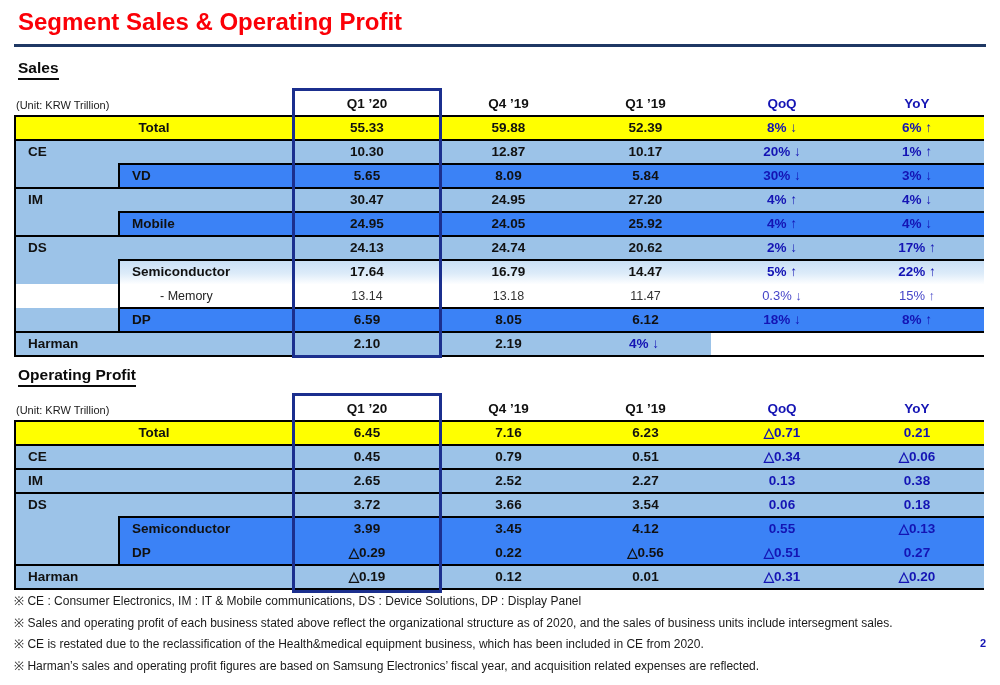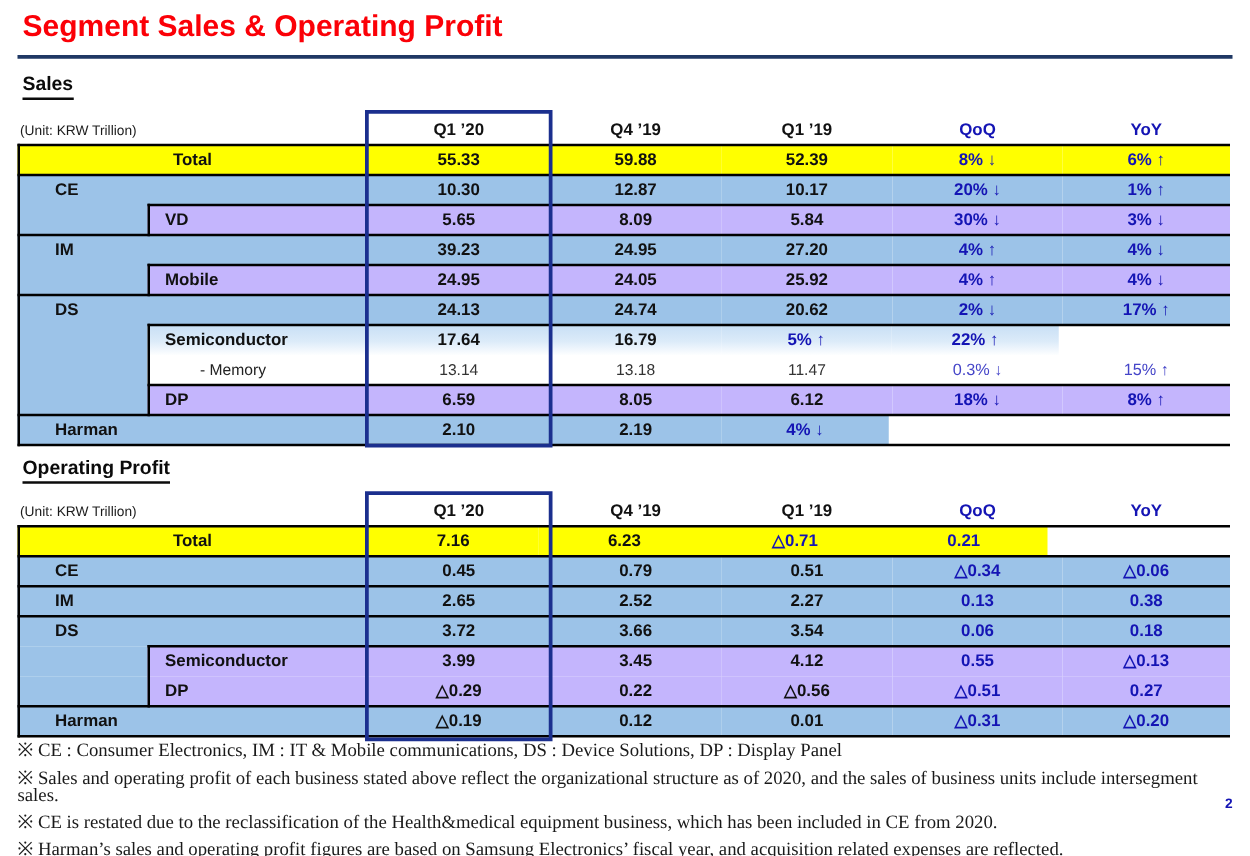--- a/index.html
+++ b/index.html
@@ -20,40 +20,40 @@
   .row{position:absolute;left:0;height:24px;width:970px;display:flex;z-index:1;}
   .c{box-sizing:border-box;text-align:center;line-height:24px;font-size:13.5px;font-weight:bold;color:#111;}
   .w-lbl{width:280px;}
   .w-strip{width:104px;}
   .w-sub{width:176px;}
   .w1{width:146px;}
   .w2{width:137px;}
   .w3{width:137px;}
   .w4{width:136px;}
   .w5{width:134px;}
-  .lbl-left{text-align:left;padding-left:30px;}
+  .lbl-left{text-align:left;padding-left:14px;}
   .sub-lbl{text-align:left;padding-left:14px;}
   .mem-lbl{text-align:left;padding-left:42px;font-weight:normal;font-size:12.5px;color:#222;}
   .mem-val{font-weight:normal;font-size:12.5px;color:#333;}
   .mem-blue{font-weight:normal;font-size:13px;color:#4545c8;}
   .bg-y{background:#ffff00;}
   .bg-m{background:#9cc3e8;}
-  .bg-l{background:#c4b5fd;}
+  .bg-l{background:#3b82f6;}
   .bg-w{background:#ffffff;}
   .bg-grad{background:linear-gradient(180deg,#c8dff5 0%,#dcebf9 55%,#fdfeff 100%);}
   .t-blue{color:#1414b4;}
   .unit{
     text-align:left;font-weight:normal;font-size:11px;color:#1a1a1a;padding-left:2px;line-height:26px;
   }
   .hline{position:absolute;height:2px;background:#000;z-index:2;}
   .vline{position:absolute;width:2px;background:#000;z-index:2;}
   .nestbox{position:absolute;left:104px;width:176px;border-left:2px solid #000;border-right:2px solid #000;box-sizing:border-box;z-index:3;pointer-events:none;}
   .bluebox{position:absolute;left:278px;width:150px;border:3px solid #1b2f8e;box-sizing:border-box;z-index:4;pointer-events:none;}
   .footnotes{position:absolute;left:14px;top:594px;width:960px;}
-  .footnote{font-size:15px;color:#1a1a1a;margin-bottom:7.5px;line-height:14px;font-family:Liberation Serif, serif;}
+  .footnote{font-size:12px;color:#1a1a1a;margin-bottom:7.5px;line-height:14px;}
   .pagenum{position:absolute;left:980px;top:637px;font-size:11px;font-weight:bold;color:#1414b4;}
 </style>
 </head>
 <body>
 
 <div class="page">
 
   <div class="title">Segment Sales &amp; Operating Profit</div>
   <div class="divider"></div>
 
@@ -93,21 +93,21 @@
       <div class="c w-sub bg-l sub-lbl">VD</div>
       <div class="c w1 bg-l">5.65</div>
       <div class="c w2 bg-l">8.09</div>
       <div class="c w3 bg-l">5.84</div>
       <div class="c w4 bg-l t-blue">30% ↓</div>
       <div class="c w5 bg-l t-blue">3% ↓</div>
     </div>
 
     <div class="row" style="top:96px;">
       <div class="c w-lbl bg-m lbl-left">IM</div>
-      <div class="c w1 bg-m">39.23</div>
+      <div class="c w1 bg-m">30.47</div>
       <div class="c w2 bg-m">24.95</div>
       <div class="c w3 bg-m">27.20</div>
       <div class="c w4 bg-m t-blue">4% ↑</div>
       <div class="c w5 bg-m t-blue">4% ↓</div>
     </div>
 
     <div class="row" style="top:120px;">
       <div class="c w-strip bg-m"></div>
       <div class="c w-sub bg-l sub-lbl">Mobile</div>
       <div class="c w1 bg-l">24.95</div>
@@ -124,25 +124,26 @@
       <div class="c w3 bg-m">20.62</div>
       <div class="c w4 bg-m t-blue">2% ↓</div>
       <div class="c w5 bg-m t-blue">17% ↑</div>
     </div>
 
     <div class="row" style="top:168px;">
       <div class="c w-strip bg-m"></div>
       <div class="c w-sub bg-grad sub-lbl">Semiconductor</div>
       <div class="c w1 bg-grad">17.64</div>
       <div class="c w2 bg-grad">16.79</div>
+      <div class="c w3 bg-grad">14.47</div>
       <div class="c w4 bg-grad t-blue">5% ↑</div>
       <div class="c w5 bg-grad t-blue">22% ↑</div>
     </div>
 
-    <div class="row" style="top:192px;">
+    <div class="row" style="top:192px;align-items:flex-end;">
       <div class="c w-strip bg-m"></div>
       <div class="c w-sub bg-w mem-lbl">- Memory</div>
       <div class="c w1 bg-w mem-val">13.14</div>
       <div class="c w2 bg-w mem-val">13.18</div>
       <div class="c w3 bg-w mem-val">11.47</div>
       <div class="c w4 bg-w mem-blue">0.3% ↓</div>
       <div class="c w5 bg-w mem-blue">15% ↑</div>
     </div>
 
     <div class="row" style="top:216px;">
@@ -189,20 +190,21 @@
       <div class="c w-lbl unit">(Unit: KRW Trillion)</div>
       <div class="c w1">Q1 ’20</div>
       <div class="c w2">Q4 ’19</div>
       <div class="c w3">Q1 ’19</div>
       <div class="c w4 t-blue">QoQ</div>
       <div class="c w5 t-blue">YoY</div>
     </div>
 
     <div class="row" style="top:24px;">
       <div class="c w-lbl bg-y">Total</div>
+      <div class="c w1 bg-y">6.45</div>
       <div class="c w2 bg-y">7.16</div>
       <div class="c w3 bg-y">6.23</div>
       <div class="c w4 bg-y t-blue">△0.71</div>
       <div class="c w5 bg-y t-blue">0.21</div>
     </div>
 
     <div class="row" style="top:48px;">
       <div class="c w-lbl bg-m lbl-left">CE</div>
       <div class="c w1 bg-m">0.45</div>
       <div class="c w2 bg-m">0.79</div>

